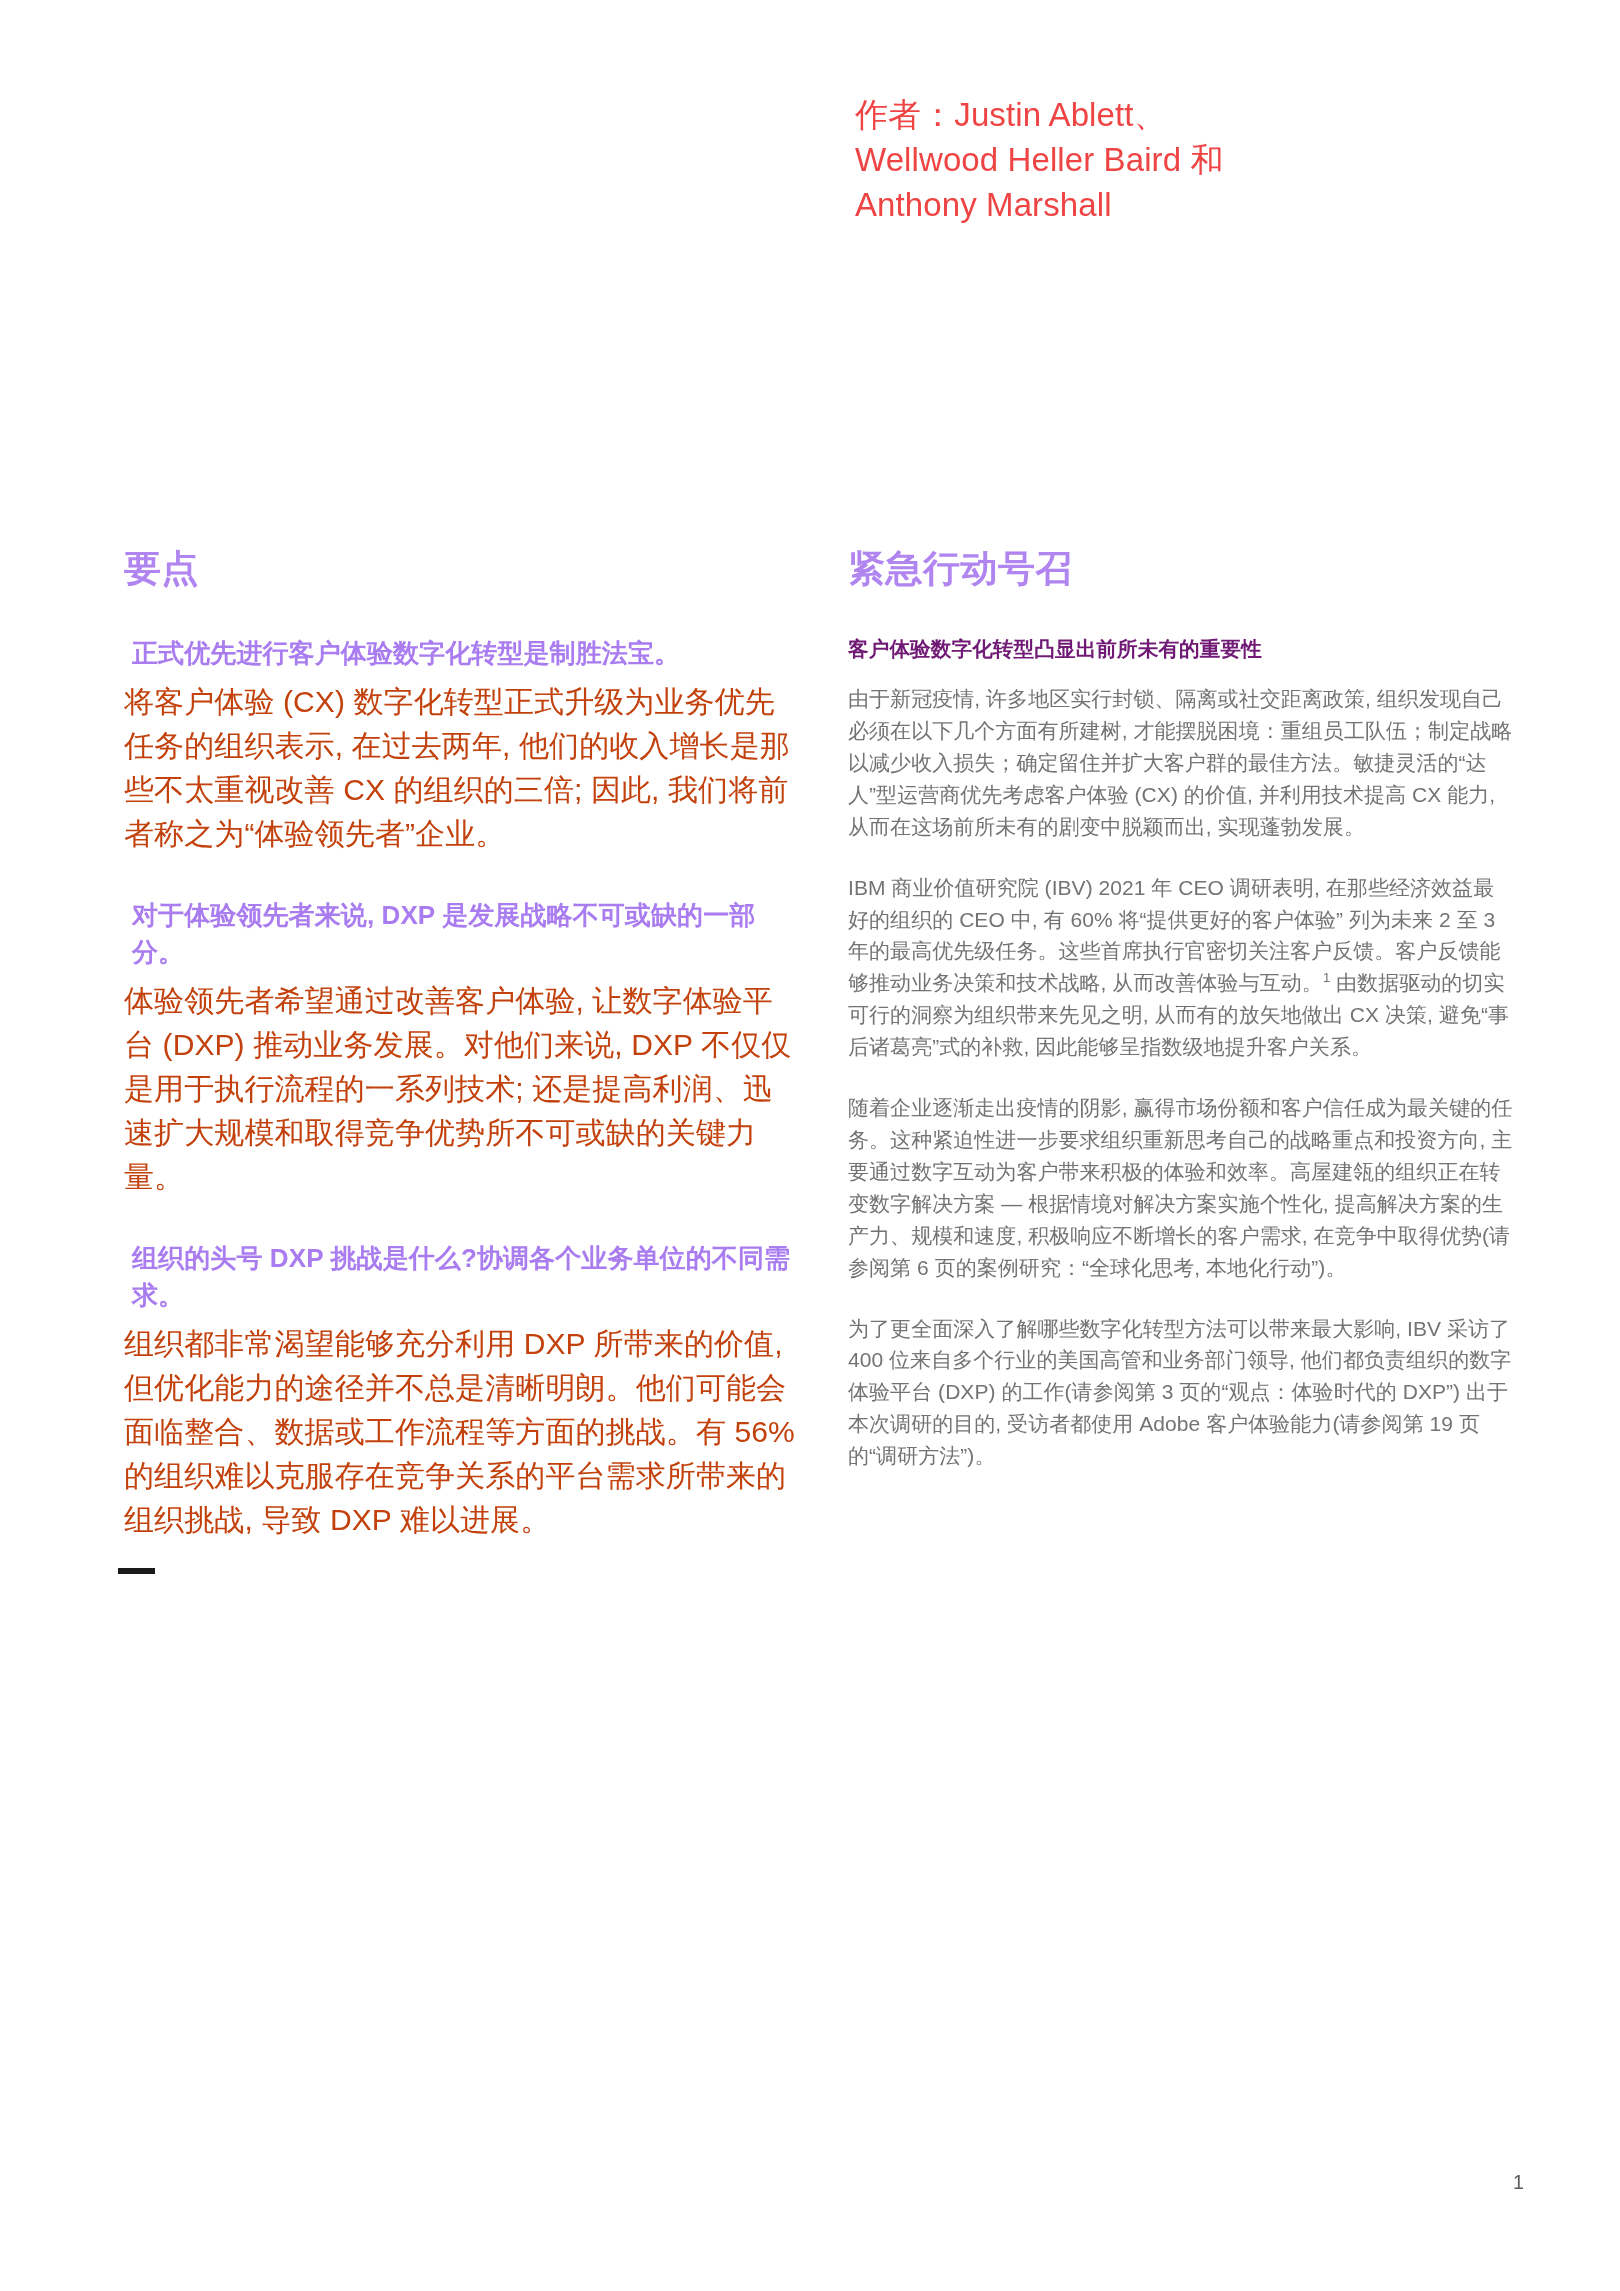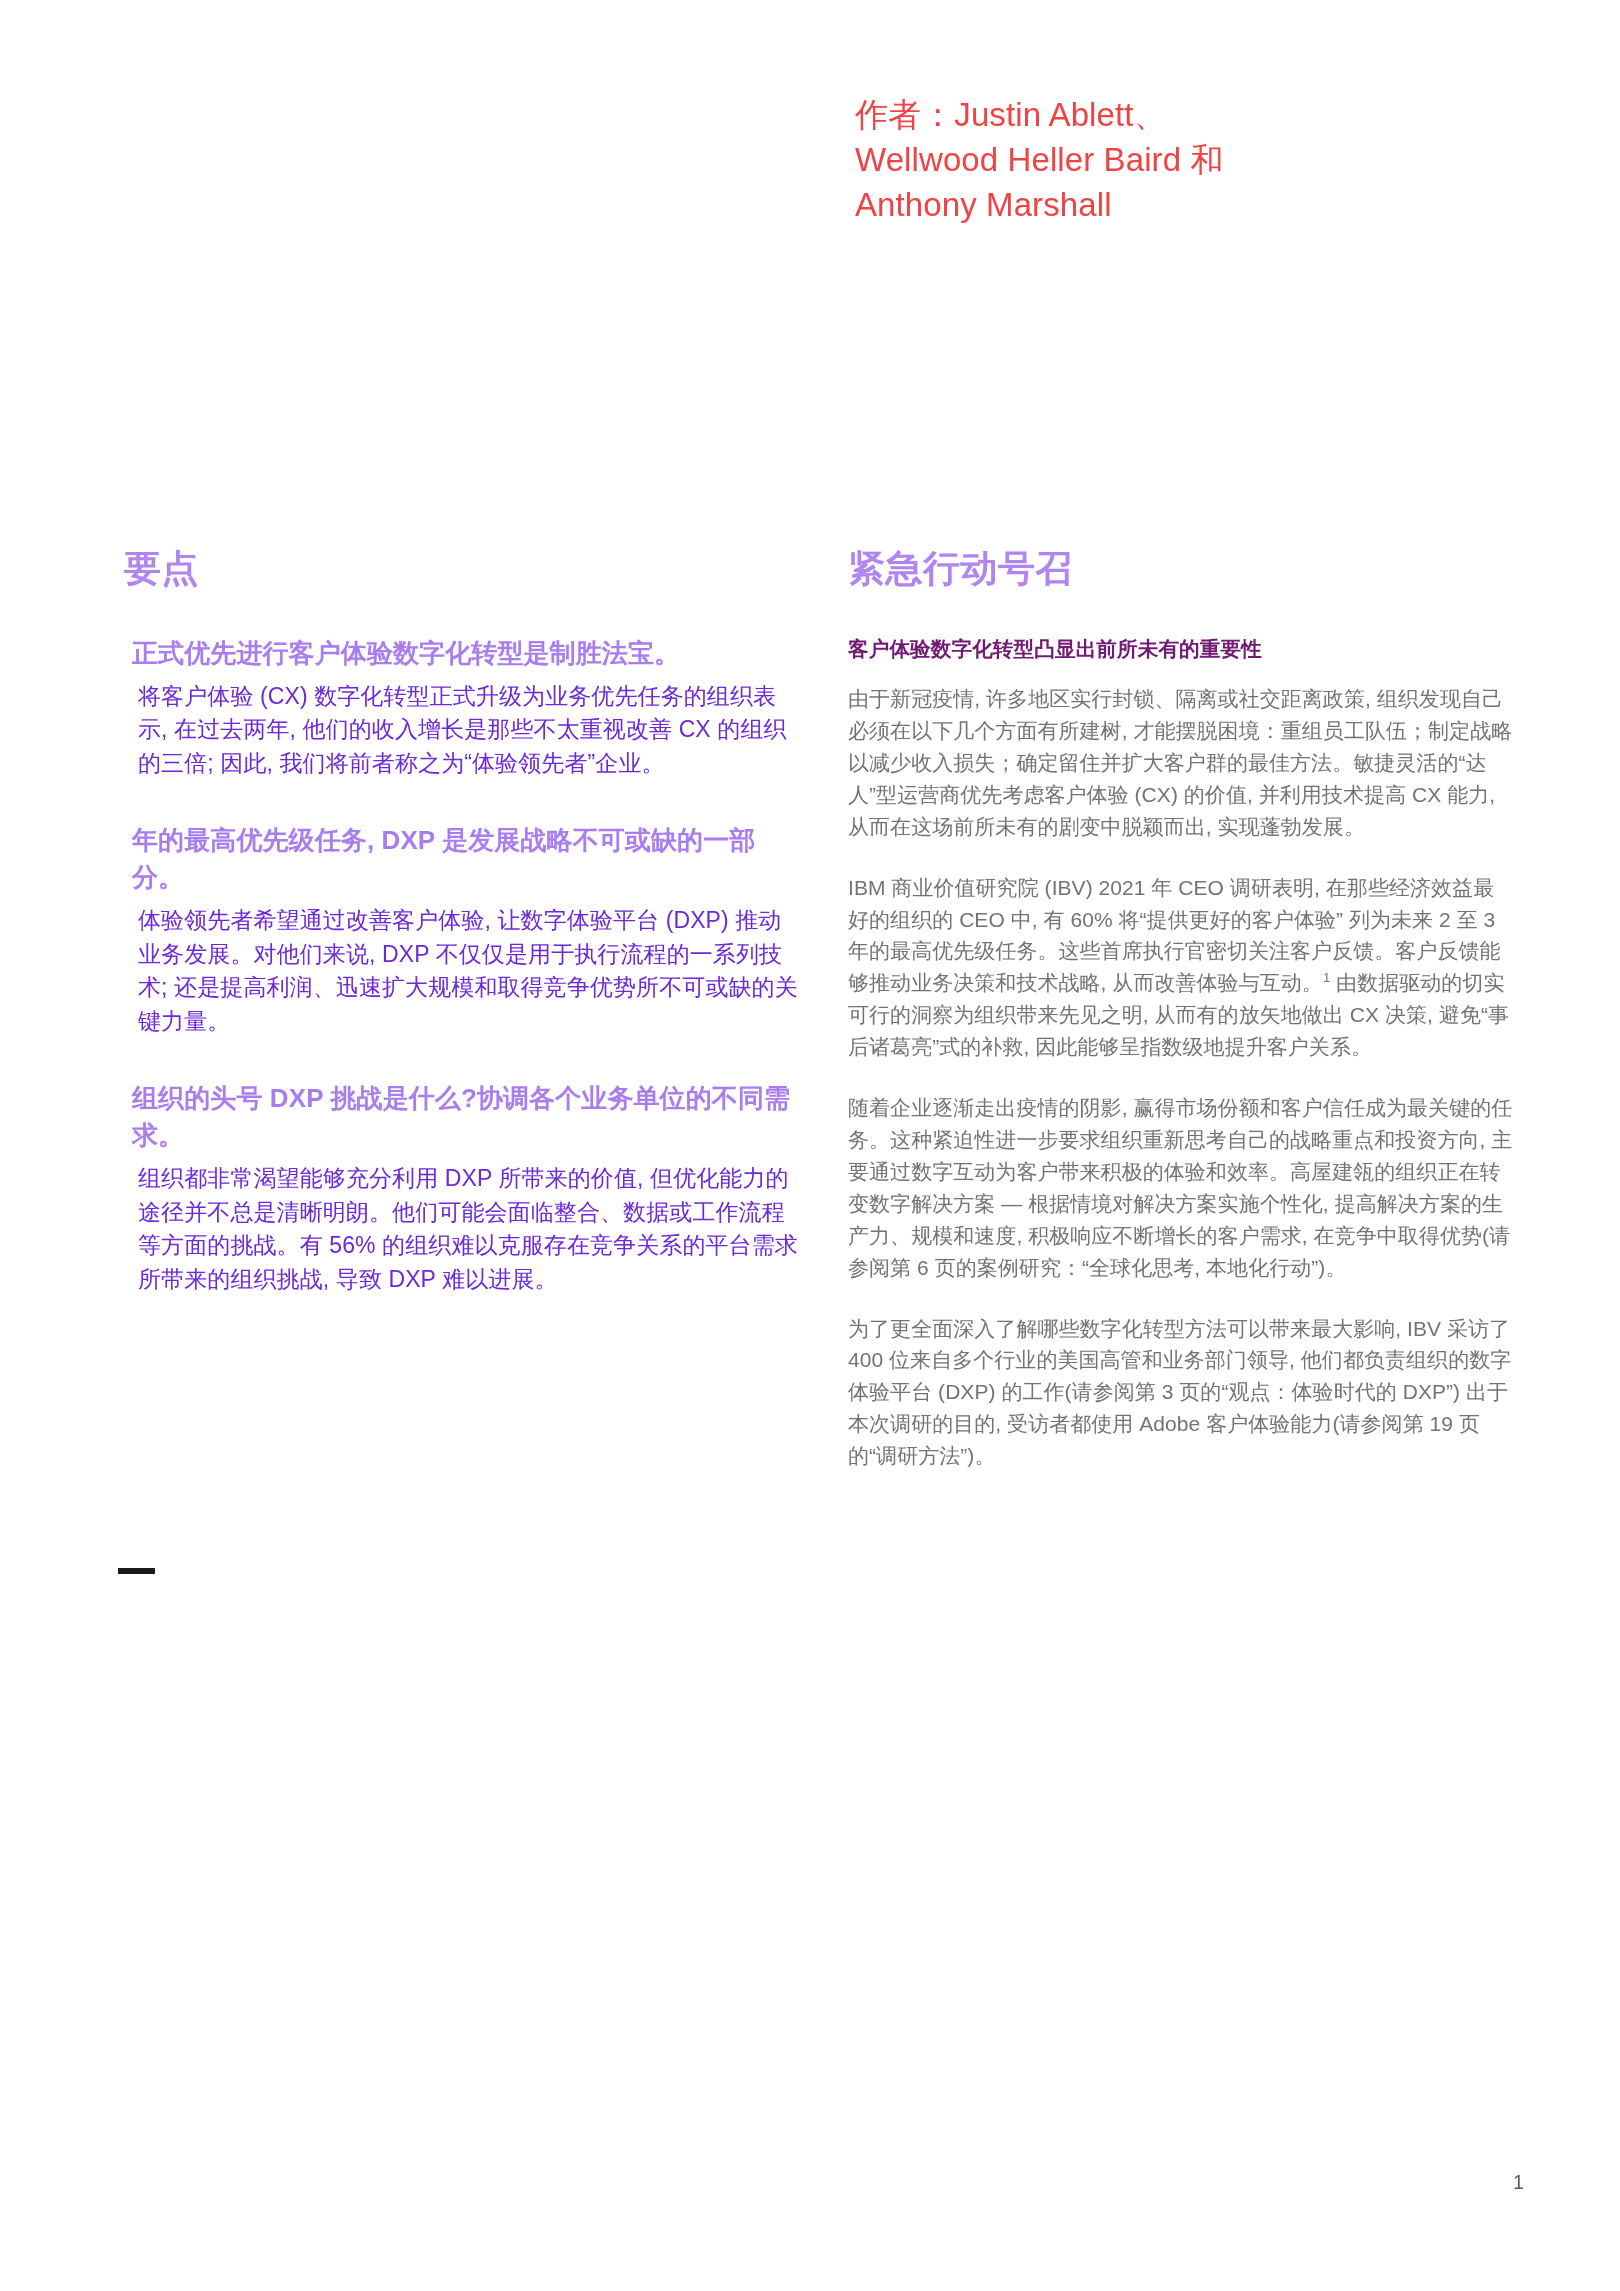--- a/index.html
+++ b/index.html
@@ -62,25 +62,25 @@
   
   .col-left .lede-head {
     color: #a97cf0;
     font-size: 26px;
     font-weight: 700;
     line-height: 1.42;
     margin: 8px;
     letter-spacing: 0.1px;
   }
   .col-left .lede-body {
-    color: #6d28d9;
-    font-size: 23px;
+    color: #c2410c;
+    font-size: 30px;
     font-weight: 400;
     line-height: 1.47;
-    margin: 0 0 41px 14px;
+    margin: 0 0 41px 0;
     letter-spacing: 0.1px;
   }
   .col-left .lede-body.last {
     margin-bottom: 0;
   }
 
   
   .col-right .sub-head {
     color: #701a75;
     font-size: 20.6px;
@@ -138,21 +138,21 @@
     <span class="author-line">Wellwood Heller Baird 和</span>
     <span class="author-line">Anthony Marshall</span>
   </div>
 
   <div class="col col-left">
     <h2 class="section-title">要点</h2>
 
     <p class="lede-head">正式优先进行客户体验数字化转型是制胜法宝。</p>
     <p class="lede-body">将客户体验 (CX) 数字化转型正式升级为业务优先任务的组织表示, 在过去两年, 他们的收入增长是那些不太重视改善 CX 的组织的三倍; 因此, 我们将前者称之为“体验领先者”企业。</p>
 
-    <p class="lede-head">年的最高优先级任务, DXP 是发展战略不可或缺的一部分。</p>
+    <p class="lede-head">对于体验领先者来说, DXP 是发展战略不可或缺的一部分。</p>
     <p class="lede-body">体验领先者希望通过改善客户体验, 让数字体验平台 (DXP) 推动业务发展。对他们来说, DXP 不仅仅是用于执行流程的一系列技术; 还是提高利润、迅速扩大规模和取得竞争优势所不可或缺的关键力量。</p>
 
     <p class="lede-head">组织的头号 DXP 挑战是什么?协调各个业务单位的不同需求。</p>
     <p class="lede-body last">组织都非常渴望能够充分利用 DXP 所带来的价值, 但优化能力的途径并不总是清晰明朗。他们可能会面临整合、数据或工作流程等方面的挑战。有 56% 的组织难以克服存在竞争关系的平台需求所带来的组织挑战, 导致 DXP 难以进展。</p>
   </div>
 
   <div class="end-rule"></div>
 
   <div class="col col-right">
     <h2 class="section-title">紧急行动号召</h2>

